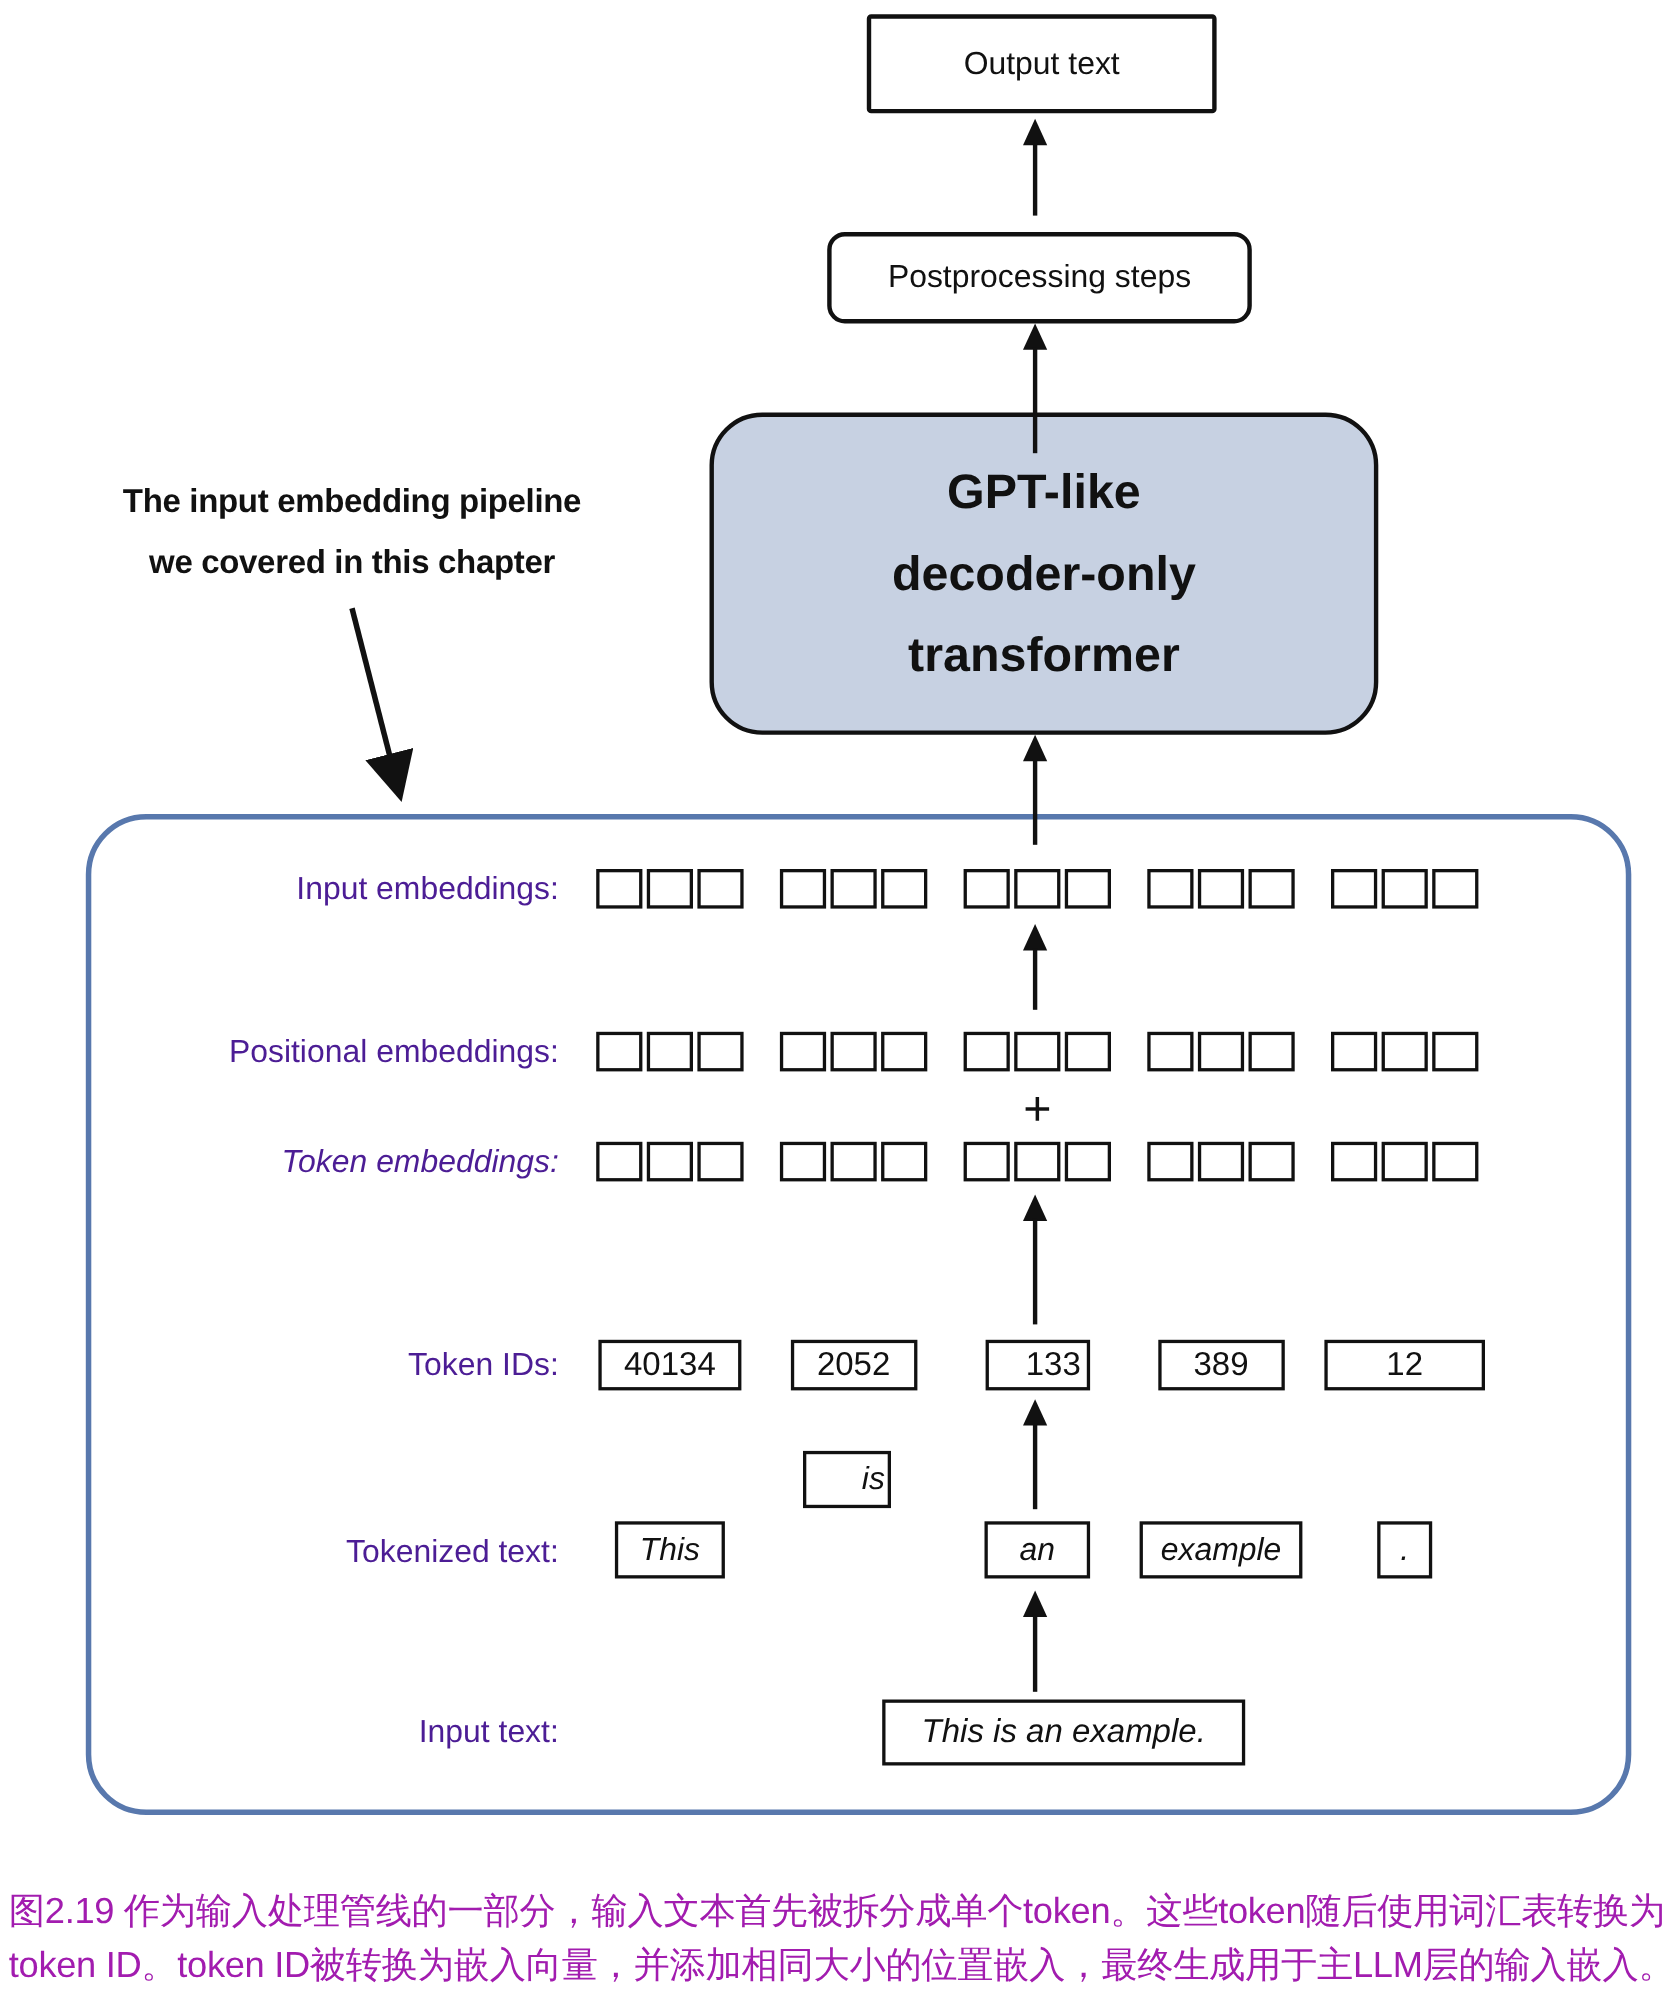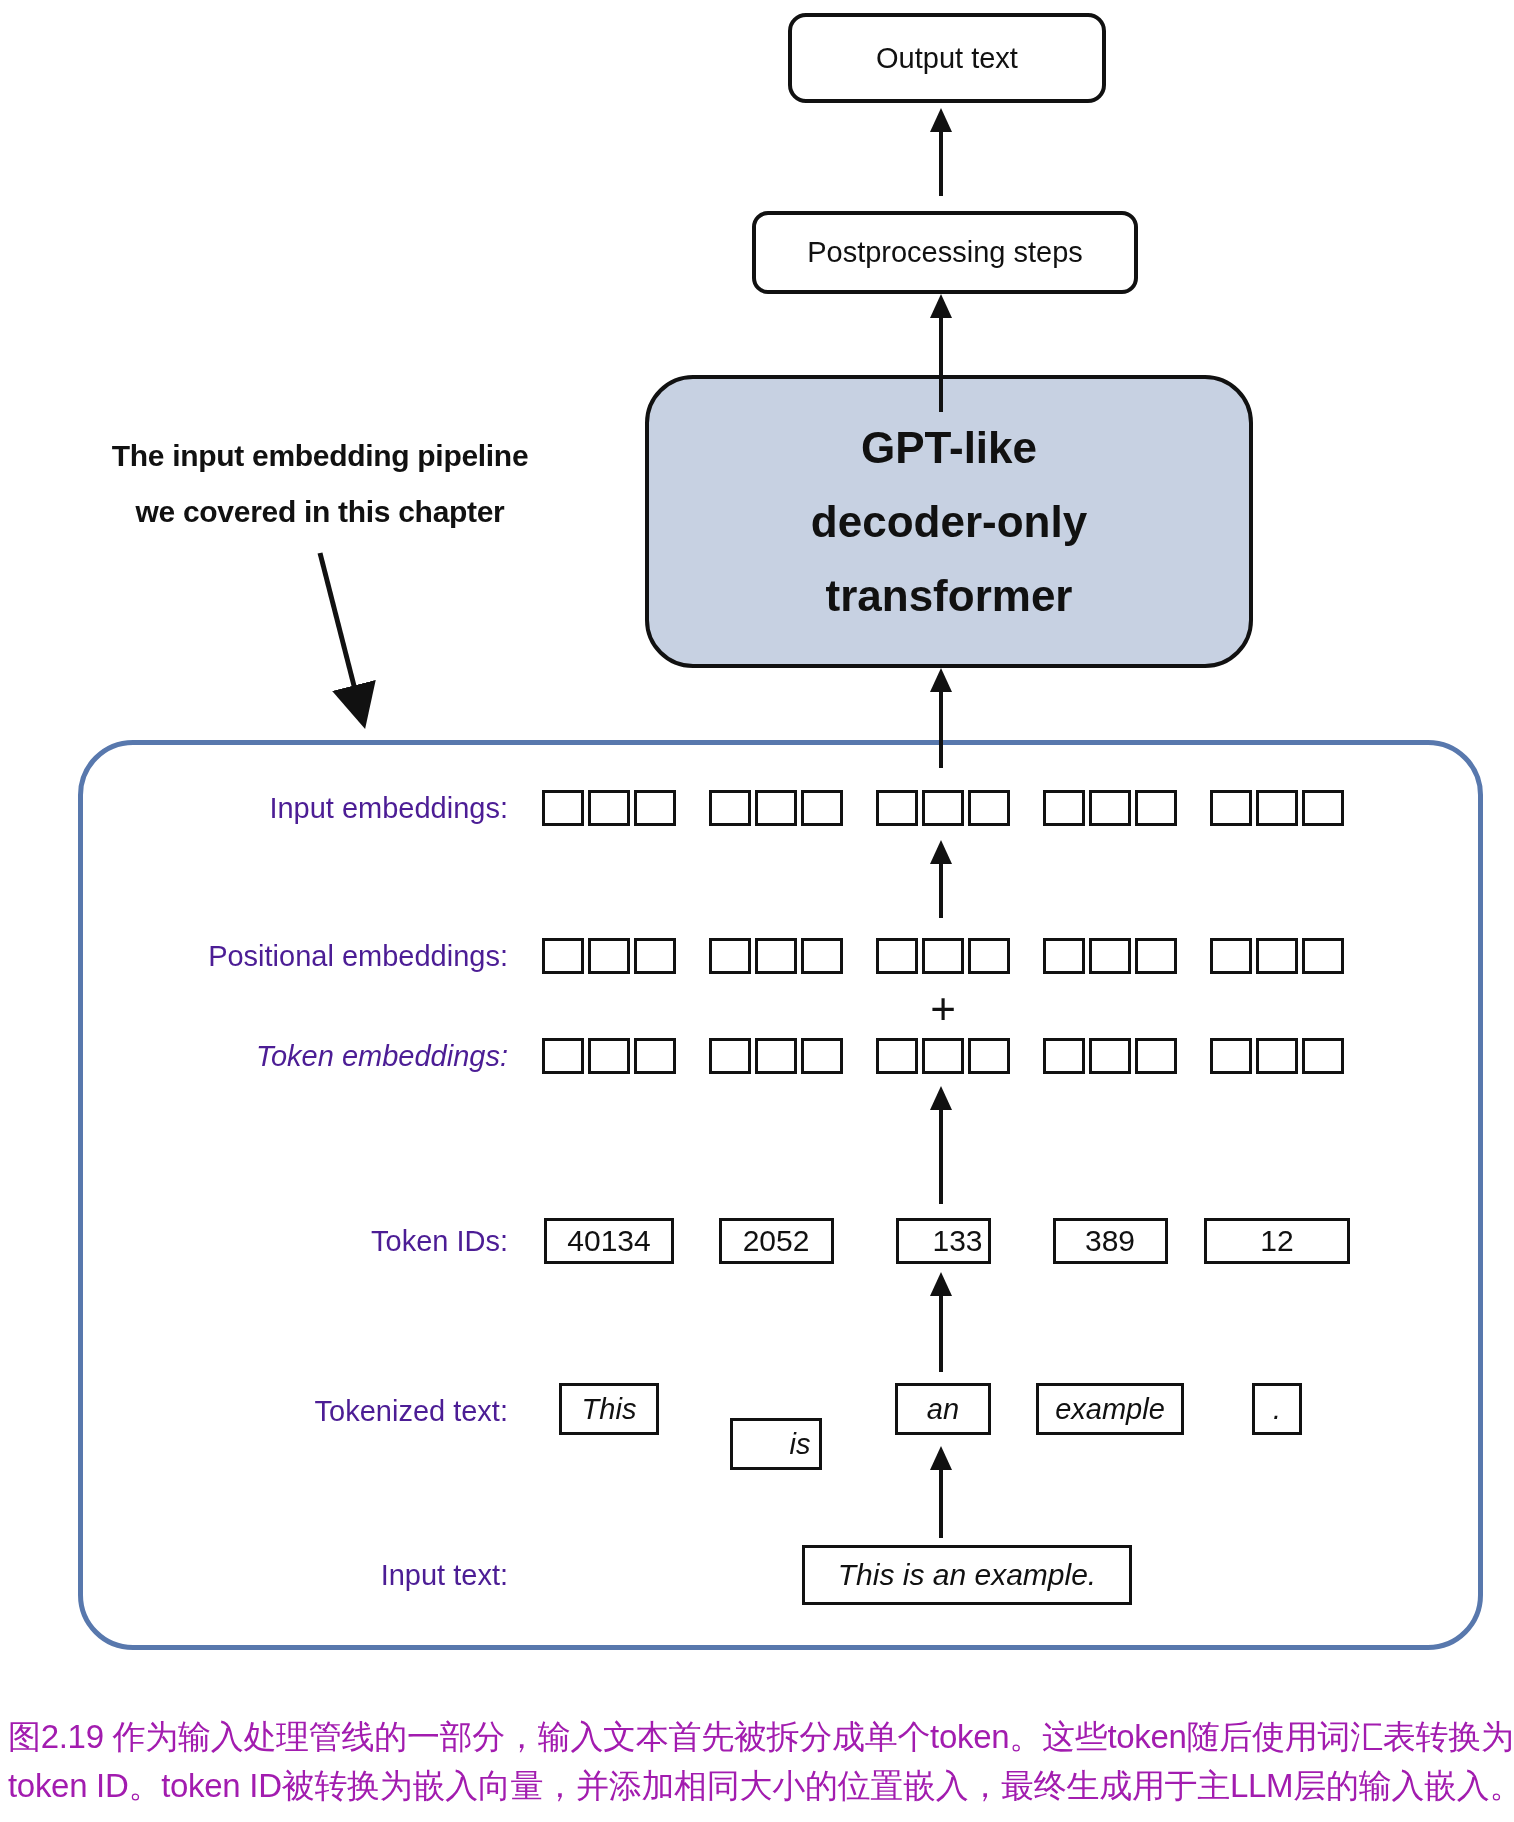--- a/index.html
+++ b/index.html
@@ -1,19 +1,19 @@
 <!DOCTYPE html>
 <html><head>
 <meta charset="utf-8">
 <style>
   html,body{margin:0;padding:0;background:#ffffff;}
   .page{position:relative;width:1514px;height:1822px;background:#ffffff;overflow:hidden;
         font-family:"Liberation Sans",sans-serif;color:#111;}
   
-  .rbox{position:absolute;border:4px solid #111;border-radius:18px;background:#fff;
+  .rbox{position:absolute;border:4px solid #111;border-radius:4px;background:#fff;
         display:flex;align-items:center;justify-content:center;font-size:29px;}
   .box-output{left:788px;top:13px;width:310px;height:82px;}
   .box-post{left:752px;top:211px;width:378px;height:75px;border-radius:16px;}
   
   .gpt{position:absolute;left:645px;top:375px;width:600px;height:285px;
        background:#c7d1e2;border:4px solid #111;border-radius:48px;
        display:flex;flex-direction:column;align-items:center;justify-content:center;
        font-size:44px;font-weight:bold;line-height:62px;text-align:center;gap:12px;}
   
   .container{position:absolute;left:78px;top:740px;width:1405px;height:910px;
@@ -194,21 +194,21 @@
       <div class="idbox" style="width: 95px; left: 895.5px; top: 1218px; padding-left: 29px;">133</div>
       <div class="idbox" style="width: 115px; left: 1052.5px; top: 1218px;">389</div>
       <div class="idbox" style="width: 146px; left: 1204px; top: 1218px;">12</div>
     </div>
 
   <div class="varrow-head" style="left:930px;top:1272px;"></div>
   <div class="varrow-stem" style="left:939px;top:1294px;height:78px;"></div>
 
   <div class="cellrow">
       <div class="tokbox" style="width: 100px; left: 559px; top: 1383px;">This</div>
-      <div class="tokbox" style="width: 92px; left: 730px; top: 1418px; padding-left: 48px;">is</div>
+      <div class="tokbox" style="width: 80px; left: 730px; top: 1319px; padding-left: 48px;">is</div>
       <div class="tokbox" style="width: 96px; left: 895px; top: 1383px;">an</div>
       <div class="tokbox" style="width: 148px; left: 1036px; top: 1383px;">example</div>
       <div class="tokbox" style="width: 50px; left: 1252px; top: 1383px;">.</div>
     </div>
 
   <div class="varrow-head" style="left:930px;top:1446px;"></div>
   <div class="varrow-stem" style="left:939px;top:1468px;height:70px;"></div>
 
   <div class="inputtext-box">
     <span>This is an example.</span>

